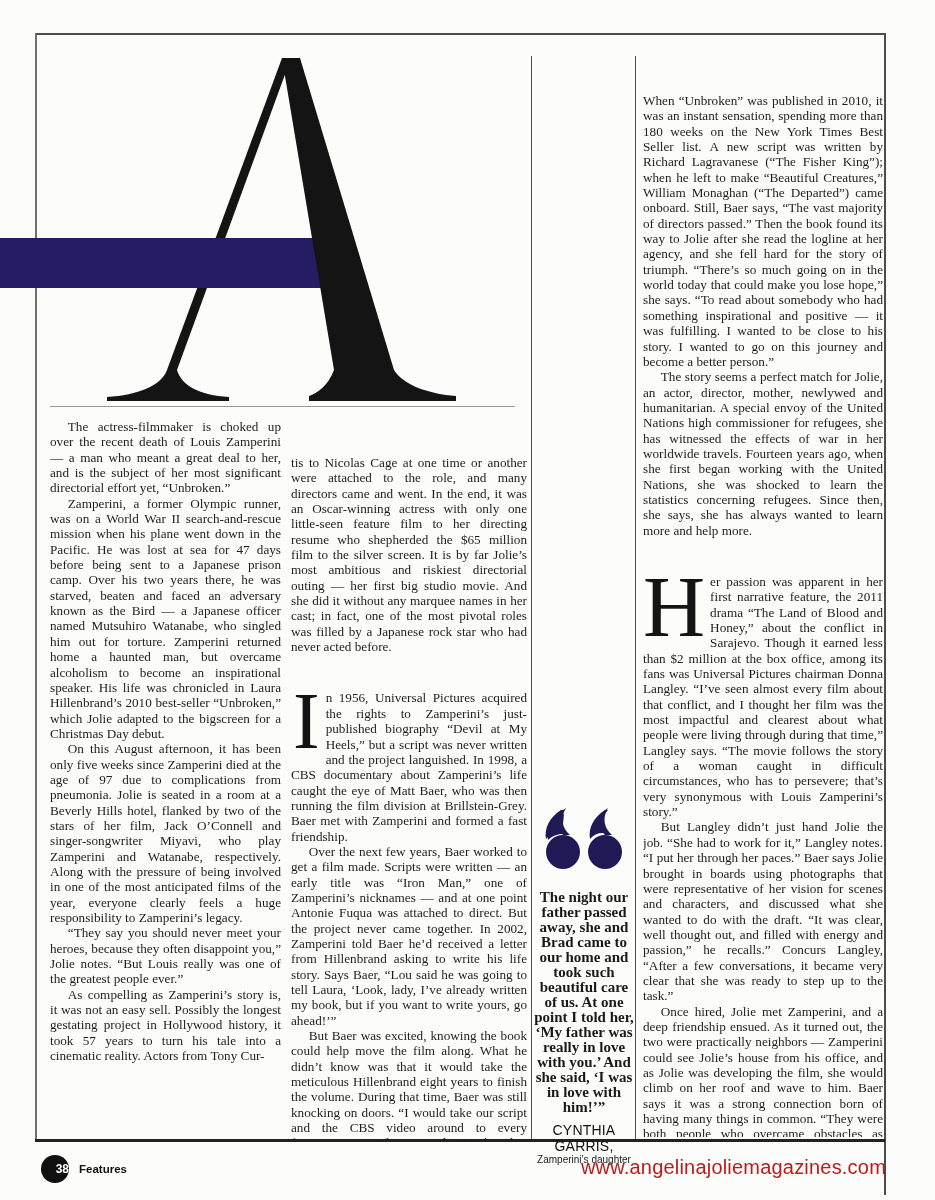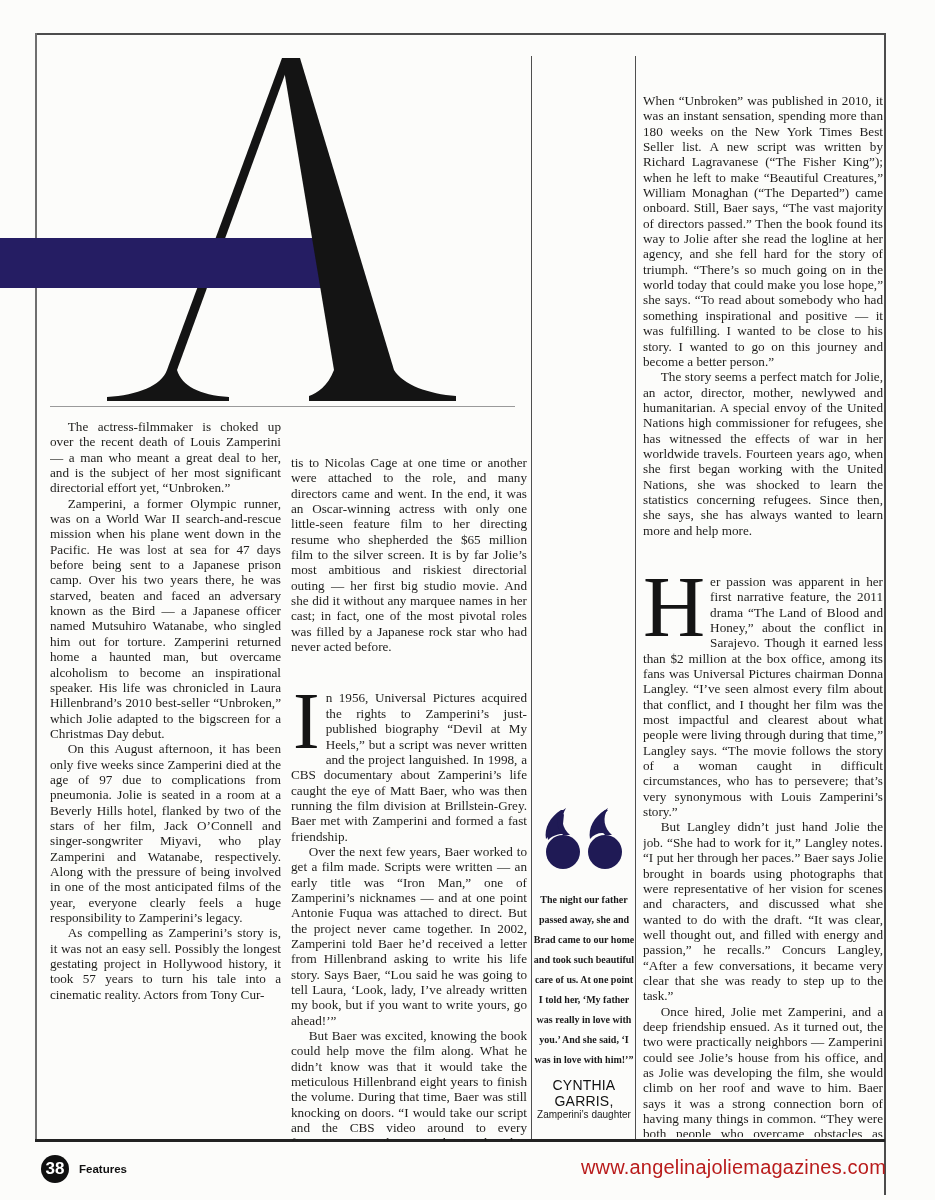--- a/index.html
+++ b/index.html
@@ -24,28 +24,28 @@
   #col-right{left:643px;top:57px;width:240px;height:1080px;}
 
   .dc{float:left;font-family:"Liberation Serif",serif;color:#141414;}
   .dc-i{font-size:80px;line-height:61px;margin:1px 6px 0 2px;}
   .dc-h{font-size:86px;line-height:65px;margin:1px 5px 0 0;}
 
   #dropcap-a{position:absolute;left:0;top:40px;width:470px;height:370px;}
 
   #pullquote{position:absolute;left:532px;top:806px;width:104px;text-align:center;}
   #pq-icon{display:block;margin:0 auto 6px auto;}
-  #pq-text{font-weight:bold;font-size:10px;line-height:20px;color:#191919;letter-spacing:0;}
+  #pq-text{font-weight:bold;font-size:15px;line-height:15px;color:#191919;letter-spacing:0;}
   #pq-name{font-family:"Liberation Sans",sans-serif;font-weight:normal;font-size:14px;
            margin-top:7px;color:#111;letter-spacing:.2px;}
   #pq-role{font-family:"Liberation Sans",sans-serif;font-size:10px;line-height:11.5px;color:#222;}
 
   #footer-badge{position:absolute;left:41px;top:1155px;width:28px;height:28px;border-radius:50%;
         background:#101010;color:#fff;font-family:"Liberation Sans",sans-serif;font-weight:bold;
-        font-size:17px;line-height:28px;text-align:center;}
+        font-size:12px;line-height:28px;text-align:right;}
   #footer-section{position:absolute;left:79px;top:1163px;font-family:"Liberation Sans",sans-serif;
         font-weight:bold;font-size:11.5px;color:#111;}
   #footer-url{position:absolute;right:49px;top:1156px;font-family:"Liberation Sans",sans-serif;
         font-size:20px;color:#b91c1c;letter-spacing:.2px;}
 </style>
 </head>
 <body>
 
 <div id="page">
 
@@ -67,20 +67,21 @@
 
     <polygon points="282,18 300,18 394,330 334,330" fill="#141414"></polygon>
 
     <path d="M334,330 C328,346 317,353 309,356 L309,361 L456,361 L456,356 C429,354 403,345 394,330 Z" fill="#141414"></path>
   </svg>
 
   <div id="col-left" class="col">
     <p>The actress-filmmaker is choked up over the recent death of Louis Zamperini — a man who meant a great deal to her, and is the subject of her most significant directorial effort yet, “Unbroken.”</p>
     <p>Zamperini, a former Olympic runner, was on a World War II search-and-rescue mission when his plane went down in the Pacific. He was lost at sea for 47 days before being sent to a Japanese prison camp. Over his two years there, he was starved, beaten and faced an adversary known as the Bird — a Japanese officer named Mutsuhiro Watanabe, who singled him out for torture. Zamperini returned home a haunted man, but overcame alcoholism to become an inspirational speaker. His life was chronicled in Laura Hillenbrand’s 2010 best-seller “Unbroken,” which Jolie adapted to the bigscreen for a Christmas Day debut.</p>
     <p>On this August afternoon, it has been only five weeks since Zamperini died at the age of 97 due to complications from pneumonia. Jolie is seated in a room at a Beverly Hills hotel, flanked by two of the stars of her film, Jack O’Connell and singer-songwriter Miyavi, who play Zamperini and Watanabe, respectively. Along with the pressure of being involved in one of the most anticipated films of the year, everyone clearly feels a huge responsibility to Zamperini’s legacy.</p>
+    <p>“They say you should never meet your heroes, because they often disappoint you,” Jolie notes. “But Louis really was one of the greatest people ever.”</p>
     <p>As compelling as Zamperini’s story is, it was not an easy sell. Possibly the longest gestating project in Hollywood history, it took 57 years to turn his tale into a cinematic reality. Actors from Tony Cur-</p>
   </div>
 
   <div id="col-middle" class="col">
     <p class="flush">tis to Nicolas Cage at one time or another were attached to the role, and many directors came and went. In the end, it was an Oscar-winning actress with only one little-seen feature film to her directing resume who shepherded the $65 million film to the silver screen. It is by far Jolie’s most ambitious and riskiest directorial outing — her first big studio movie. And she did it without any marquee names in her cast; in fact, one of the most pivotal roles was filled by a Japanese rock star who had never acted before.</p>
     <p class="flush"><span class="dc dc-i">I</span><span>n 1956, Universal Pictures acquired the rights to Zamperini’s just-published biography “Devil at My Heels,” but a script was never written and the project languished. In 1998, a CBS documentary about Zamperini’s life caught the eye of Matt Baer, who was then running the film division at Brillstein-Grey. Baer met with Zamperini and formed a fast friendship.</span></p>
     <p>Over the next few years, Baer worked to get a film made. Scripts were written — an early title was “Iron Man,” one of Zamperini’s nicknames — and at one point Antonie Fuqua was attached to direct. But the project never came together. In 2002, Zamperini told Baer he’d received a letter from Hillenbrand asking to write his life story. Says Baer, “Lou said he was going to tell Laura, ‘Look, lady, I’ve already written my book, but if you want to write yours, go ahead!’”</p>
     <p>But Baer was excited, knowing the book could help move the film along. What he didn’t know was that it would take the meticulous Hillenbrand eight years to finish the volume. During that time, Baer was still knocking on doors. “I would take our script and the CBS video around to every financier, saying there was about to be a big book about his life,” recalls Baer. “And everybody said no.”</p>
   </div>
 

